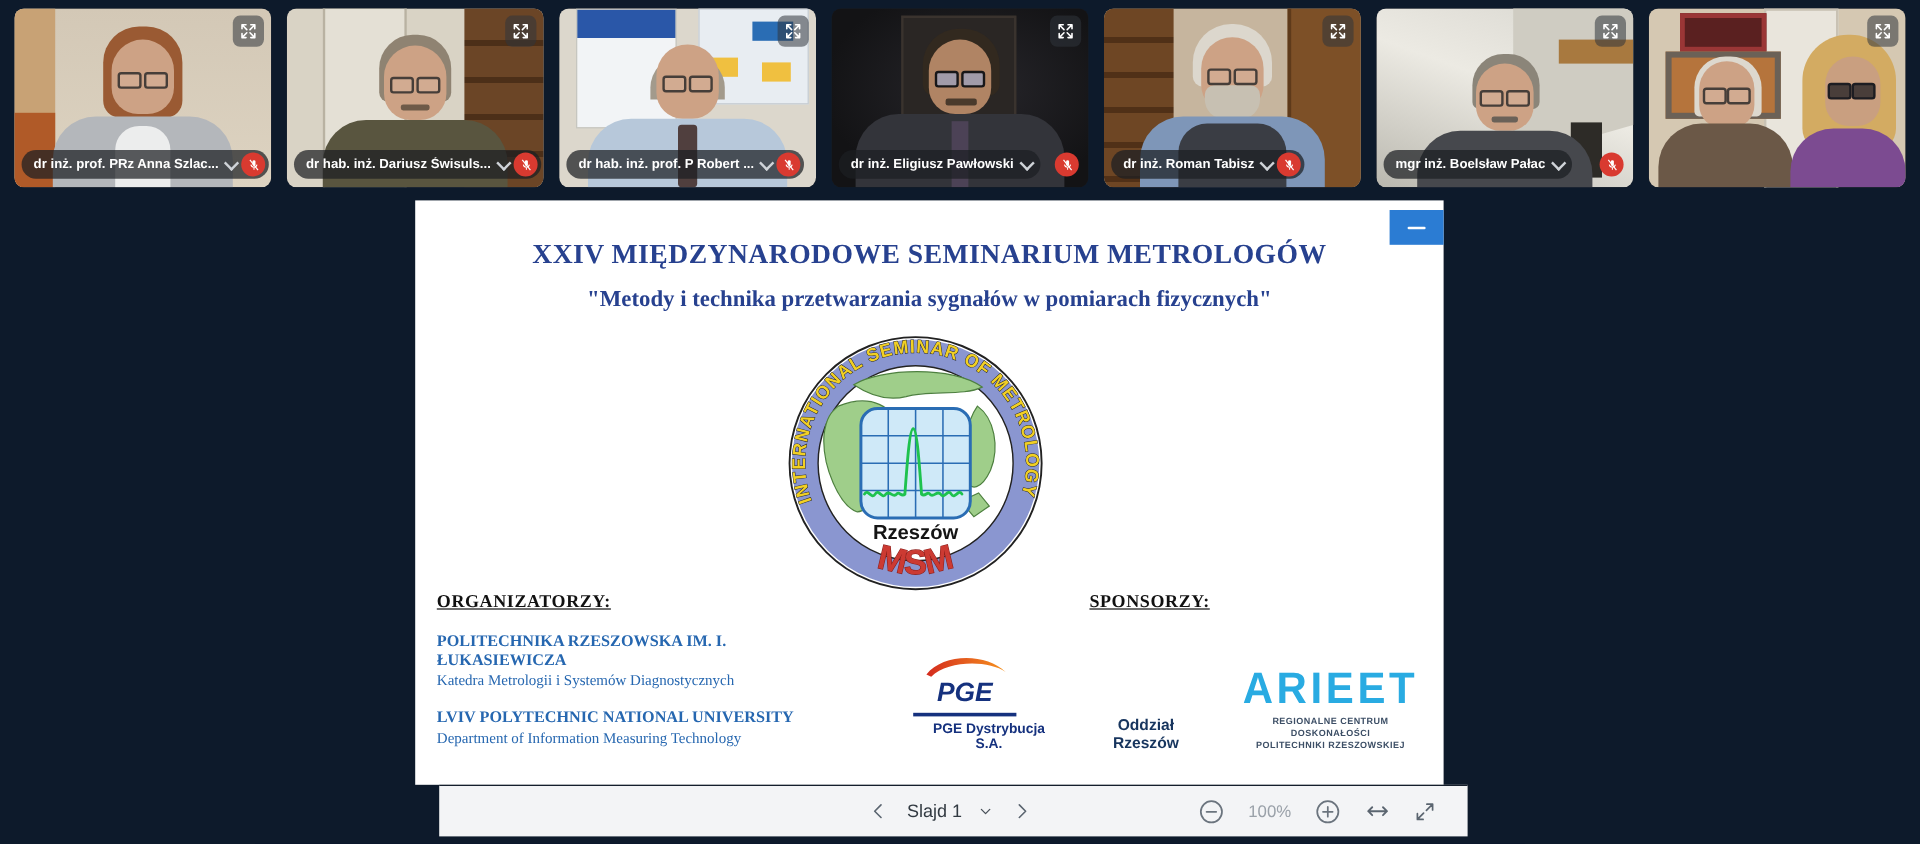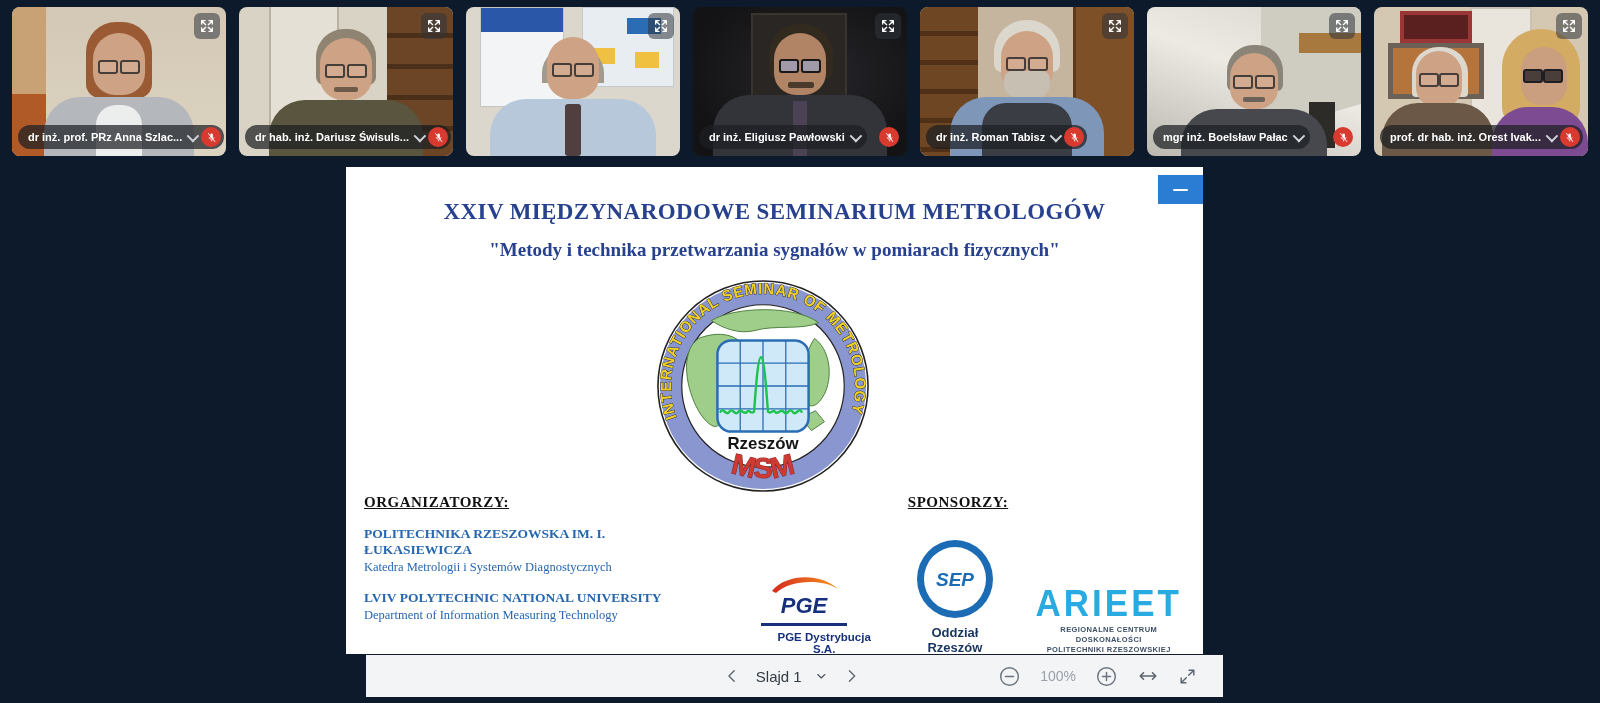--- a/index.html
+++ b/index.html
@@ -227,142 +227,142 @@
           <i class="head"></i>
           <i class="gl"></i>
           <i class="torso"></i>
           <i class="shirt"></i>
         </div>
       <button class="expand">
           <svg width="16" height="16" viewBox="0 0 24 24" fill="none" stroke="#fff" stroke-width="2" stroke-linecap="round" stroke-linejoin="round">
             <path d="M9 4H4v5M4 4l6 6M15 4h5v5M20 4l-6 6M9 20H4v-5M4 20l6-6M15 20h5v-5M20 20l-6-6"></path>
           </svg>
         </button>
-    </div>
-
-    <div class="tile s4 mic-corner">
-      <div class="scene">
-          <i class="dA"></i>
-          <i class="hair"></i>
-          <i class="head"></i>
-          <i class="gl"></i>
-          <i class="mus"></i>
-          <i class="torso"></i>
-          <i class="shirt"></i>
-        </div>
-      <button class="expand">
-          <svg width="16" height="16" viewBox="0 0 24 24" fill="none" stroke="#fff" stroke-width="2" stroke-linecap="round" stroke-linejoin="round">
-            <path d="M9 4H4v5M4 4l6 6M15 4h5v5M20 4l-6 6M9 20H4v-5M4 20l6-6M15 20h5v-5M20 20l-6-6"></path>
-          </svg>
-        </button>
-      <div class="pill">
-        <span class="pname">dr inż. Eligiusz Pawłowski</span>
-        <span class="chev"></span>
-      </div>
-      <span class="mic">
-          <svg width="13" height="13" viewBox="0 0 24 24">
-            <rect x="10" y="4.5" width="4.6" height="9" rx="2.3" fill="#fff"></rect>
-            <path d="M7.5 11.5a4.8 4.8 0 0 0 9.4 0" stroke="#fff" stroke-width="1.6" fill="none"></path>
-            <line x1="12.3" y1="16.3" x2="12.3" y2="19.2" stroke="#fff" stroke-width="1.6"></line>
-            <line x1="6" y1="4" x2="18.5" y2="20" stroke="#fff" stroke-width="1.8"></line>
-          </svg>
-        </span>
-    </div>
-
-    <div class="tile s5">
-      <div class="scene">
-          <i class="dA"></i>
-          <i class="dB"></i>
-          <i class="hair"></i>
-          <i class="head"></i>
-          <i class="mus"></i>
-          <i class="gl"></i>
-          <i class="torso"></i>
-          <i class="shirt"></i>
-        </div>
-      <button class="expand">
-          <svg width="16" height="16" viewBox="0 0 24 24" fill="none" stroke="#fff" stroke-width="2" stroke-linecap="round" stroke-linejoin="round">
-            <path d="M9 4H4v5M4 4l6 6M15 4h5v5M20 4l-6 6M9 20H4v-5M4 20l6-6M15 20h5v-5M20 20l-6-6"></path>
-          </svg>
-        </button>
-      <div class="pill">
-        <span class="pname">dr inż. Roman Tabisz</span>
+      <div class="pill">
+        <span class="pname">dr hab. inż. prof. P Robert ...</span>
         <span class="chev"></span>
         <span class="mic">
             <svg width="13" height="13" viewBox="0 0 24 24">
               <rect x="10" y="4.5" width="4.6" height="9" rx="2.3" fill="#fff"></rect>
               <path d="M7.5 11.5a4.8 4.8 0 0 0 9.4 0" stroke="#fff" stroke-width="1.6" fill="none"></path>
               <line x1="12.3" y1="16.3" x2="12.3" y2="19.2" stroke="#fff" stroke-width="1.6"></line>
               <line x1="6" y1="4" x2="18.5" y2="20" stroke="#fff" stroke-width="1.8"></line>
             </svg>
           </span>
       </div>
     </div>
 
-    <div class="tile s6 mic-corner">
-      <div class="scene">
-          <i class="dA"></i>
-          <i class="dC"></i>
-          <i class="dB"></i>
+    <div class="tile s4 mic-corner">
+      <div class="scene">
+          <i class="dA"></i>
           <i class="hair"></i>
           <i class="head"></i>
           <i class="gl"></i>
           <i class="mus"></i>
           <i class="torso"></i>
-        </div>
-      <button class="expand">
-          <svg width="16" height="16" viewBox="0 0 24 24" fill="none" stroke="#fff" stroke-width="2" stroke-linecap="round" stroke-linejoin="round">
-            <path d="M9 4H4v5M4 4l6 6M15 4h5v5M20 4l-6 6M9 20H4v-5M4 20l6-6M15 20h5v-5M20 20l-6-6"></path>
-          </svg>
-        </button>
-      <div class="pill">
-        <span class="pname">mgr inż. Boelsław Pałac</span>
+          <i class="shirt"></i>
+        </div>
+      <button class="expand">
+          <svg width="16" height="16" viewBox="0 0 24 24" fill="none" stroke="#fff" stroke-width="2" stroke-linecap="round" stroke-linejoin="round">
+            <path d="M9 4H4v5M4 4l6 6M15 4h5v5M20 4l-6 6M9 20H4v-5M4 20l6-6M15 20h5v-5M20 20l-6-6"></path>
+          </svg>
+        </button>
+      <div class="pill">
+        <span class="pname">dr inż. Eligiusz Pawłowski</span>
         <span class="chev"></span>
       </div>
       <span class="mic">
           <svg width="13" height="13" viewBox="0 0 24 24">
             <rect x="10" y="4.5" width="4.6" height="9" rx="2.3" fill="#fff"></rect>
             <path d="M7.5 11.5a4.8 4.8 0 0 0 9.4 0" stroke="#fff" stroke-width="1.6" fill="none"></path>
             <line x1="12.3" y1="16.3" x2="12.3" y2="19.2" stroke="#fff" stroke-width="1.6"></line>
             <line x1="6" y1="4" x2="18.5" y2="20" stroke="#fff" stroke-width="1.8"></line>
           </svg>
         </span>
     </div>
 
-    <div class="tile s7">
-      <div class="scene">
-          <i class="dA"></i>
-          <i class="dB"></i>
-          <i class="dC"></i>
-          <i class="hair"></i>
-          <i class="head"></i>
-          <i class="gl"></i>
-          <i class="torso"></i>
-          <i class="hair2"></i>
-          <i class="head2"></i>
-          <i class="gl2"></i>
-          <i class="torso2"></i>
-        </div>
-      <button class="expand">
-          <svg width="16" height="16" viewBox="0 0 24 24" fill="none" stroke="#fff" stroke-width="2" stroke-linecap="round" stroke-linejoin="round">
-            <path d="M9 4H4v5M4 4l6 6M15 4h5v5M20 4l-6 6M9 20H4v-5M4 20l6-6M15 20h5v-5M20 20l-6-6"></path>
-          </svg>
-        </button>
-      <div class="pill">
-        <span class="pname">prof. dr hab. inż. Orest Ivak...</span>
+    <div class="tile s5">
+      <div class="scene">
+          <i class="dA"></i>
+          <i class="dB"></i>
+          <i class="hair"></i>
+          <i class="head"></i>
+          <i class="mus"></i>
+          <i class="gl"></i>
+          <i class="torso"></i>
+          <i class="shirt"></i>
+        </div>
+      <button class="expand">
+          <svg width="16" height="16" viewBox="0 0 24 24" fill="none" stroke="#fff" stroke-width="2" stroke-linecap="round" stroke-linejoin="round">
+            <path d="M9 4H4v5M4 4l6 6M15 4h5v5M20 4l-6 6M9 20H4v-5M4 20l6-6M15 20h5v-5M20 20l-6-6"></path>
+          </svg>
+        </button>
+      <div class="pill">
+        <span class="pname">dr inż. Roman Tabisz</span>
         <span class="chev"></span>
         <span class="mic">
             <svg width="13" height="13" viewBox="0 0 24 24">
               <rect x="10" y="4.5" width="4.6" height="9" rx="2.3" fill="#fff"></rect>
               <path d="M7.5 11.5a4.8 4.8 0 0 0 9.4 0" stroke="#fff" stroke-width="1.6" fill="none"></path>
               <line x1="12.3" y1="16.3" x2="12.3" y2="19.2" stroke="#fff" stroke-width="1.6"></line>
               <line x1="6" y1="4" x2="18.5" y2="20" stroke="#fff" stroke-width="1.8"></line>
             </svg>
           </span>
       </div>
+    </div>
+
+    <div class="tile s6 mic-corner">
+      <div class="scene">
+          <i class="dA"></i>
+          <i class="dC"></i>
+          <i class="dB"></i>
+          <i class="hair"></i>
+          <i class="head"></i>
+          <i class="gl"></i>
+          <i class="mus"></i>
+          <i class="torso"></i>
+        </div>
+      <button class="expand">
+          <svg width="16" height="16" viewBox="0 0 24 24" fill="none" stroke="#fff" stroke-width="2" stroke-linecap="round" stroke-linejoin="round">
+            <path d="M9 4H4v5M4 4l6 6M15 4h5v5M20 4l-6 6M9 20H4v-5M4 20l6-6M15 20h5v-5M20 20l-6-6"></path>
+          </svg>
+        </button>
+      <div class="pill">
+        <span class="pname">mgr inż. Boelsław Pałac</span>
+        <span class="chev"></span>
+      </div>
+      <span class="mic">
+          <svg width="13" height="13" viewBox="0 0 24 24">
+            <rect x="10" y="4.5" width="4.6" height="9" rx="2.3" fill="#fff"></rect>
+            <path d="M7.5 11.5a4.8 4.8 0 0 0 9.4 0" stroke="#fff" stroke-width="1.6" fill="none"></path>
+            <line x1="12.3" y1="16.3" x2="12.3" y2="19.2" stroke="#fff" stroke-width="1.6"></line>
+            <line x1="6" y1="4" x2="18.5" y2="20" stroke="#fff" stroke-width="1.8"></line>
+          </svg>
+        </span>
+    </div>
+
+    <div class="tile s7">
+      <div class="scene">
+          <i class="dA"></i>
+          <i class="dB"></i>
+          <i class="dC"></i>
+          <i class="hair"></i>
+          <i class="head"></i>
+          <i class="gl"></i>
+          <i class="torso"></i>
+          <i class="hair2"></i>
+          <i class="head2"></i>
+          <i class="gl2"></i>
+          <i class="torso2"></i>
+        </div>
+      <button class="expand">
+          <svg width="16" height="16" viewBox="0 0 24 24" fill="none" stroke="#fff" stroke-width="2" stroke-linecap="round" stroke-linejoin="round">
+            <path d="M9 4H4v5M4 4l6 6M15 4h5v5M20 4l-6 6M9 20H4v-5M4 20l6-6M15 20h5v-5M20 20l-6-6"></path>
+          </svg>
+        </button>
     </div>
 
   </div>
 
   <div class="stage">
     <button class="min-btn">
         <i class="dash"></i>
       </button>
 
     <div class="sl-title">XXIV MIĘDZYNARODOWE SEMINARIUM METROLOGÓW</div>
@@ -423,25 +423,20 @@
                   <stop offset="1" stop-color="#f6921e"></stop>
                 </linearGradient>
               </defs>
             <path d="M14,22 C28,4 64,4 80,20 C66,10 32,10 18,24 Z" fill="url(#pgegrad)"></path>
             <text x="46" y="44" text-anchor="middle" font-family="Liberation Sans, sans-serif" font-size="22" font-weight="bold" font-style="italic" fill="#15317e">PGE</text>
           </svg>
           <i class="pge-line"></i>
           <span class="pge-cap">PGE Dystrybucja S.A.</span>
         </div>
         <div class="spon">
-          <div class="sep-oval">
-            <svg width="46" height="26" viewBox="0 0 46 26">
-                <text x="23" y="20" text-anchor="middle" font-family="Liberation Sans, sans-serif" font-size="19" font-weight="bold" font-style="italic" fill="#1c6cb5">SEP</text>
-              </svg>
-          </div>
           <span class="sep-cap">Oddział Rzeszów</span>
         </div>
         <div class="spon">
           <span class="ariet-word">ARIEET</span>
           <span class="ariet-cap">
             <span>REGIONALNE CENTRUM DOSKONAŁOŚCI</span><br>
             <span>POLITECHNIKI RZESZOWSKIEJ</span>
           </span>
         </div>
       </div>

